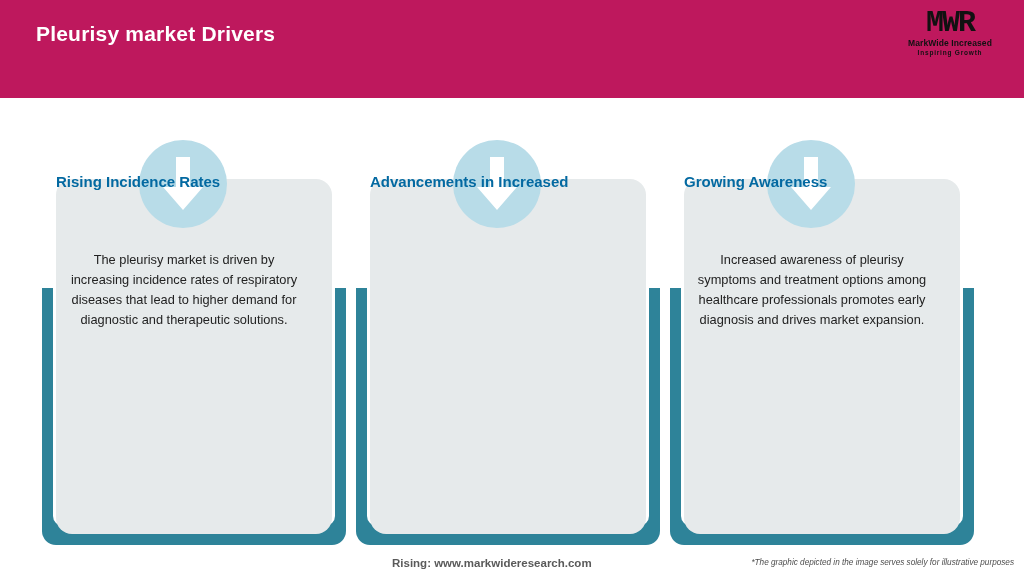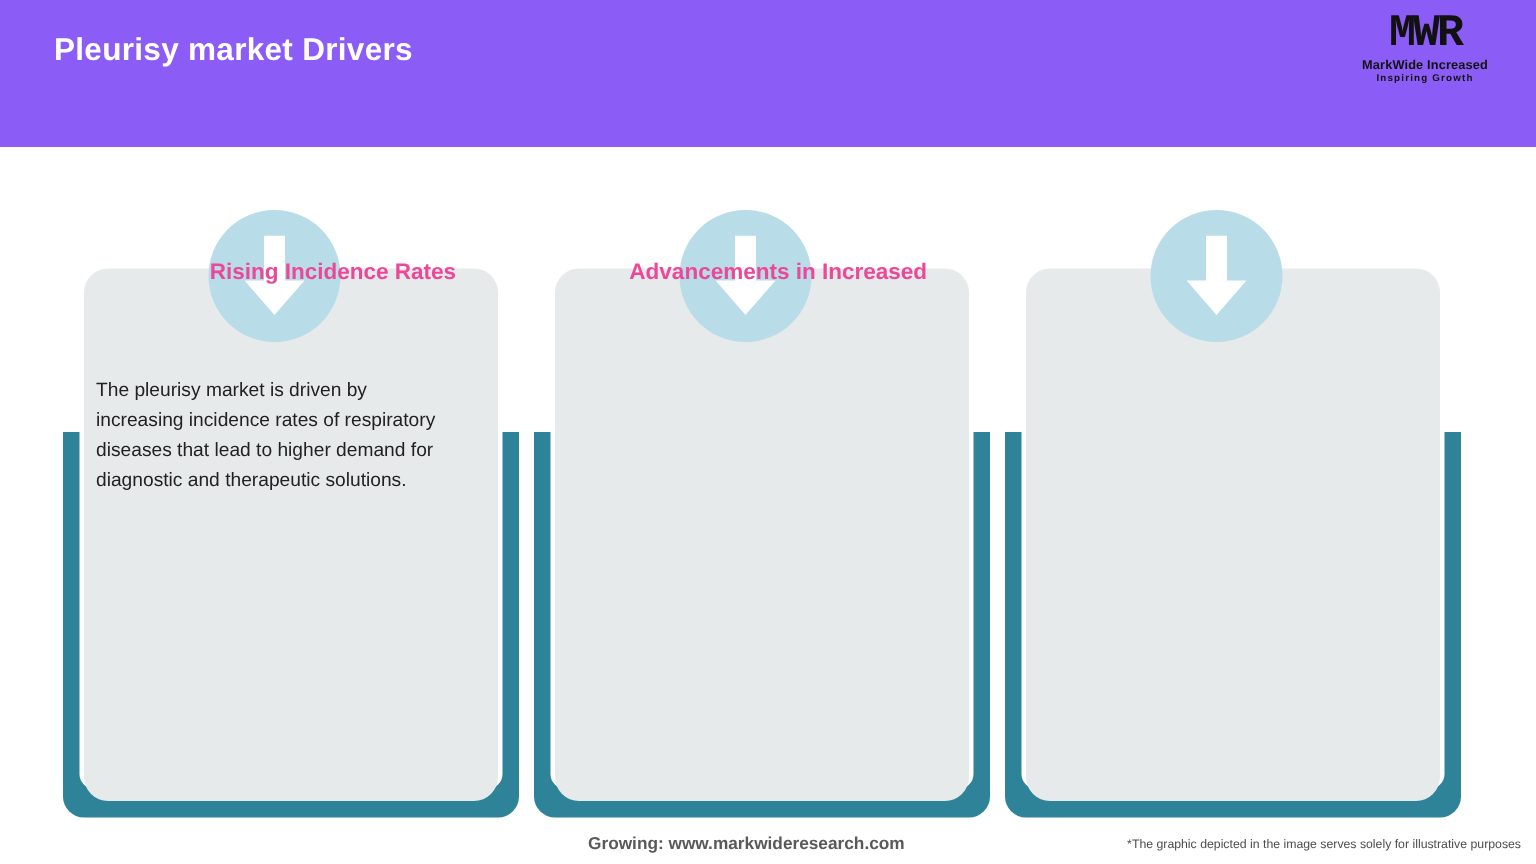--- a/index.html
+++ b/index.html
@@ -15,21 +15,21 @@
     position: relative;
   }
 
   
   .header {
     position: absolute;
     left: 0;
     top: 0;
     width: 1024px;
     height: 98px;
-    background: #8b5cf6;
+    background: #be185d;
   }
   .header-title {
     position: absolute;
     left: 36px;
     top: 22px;
     font-size: 21px;
     font-weight: bold;
     color: #ffffff;
     letter-spacing: 0.2px;
   }
@@ -114,32 +114,32 @@
     height: 355px;
     background: #e6eaeb;
     border-radius: 16px;
   }
 
   .panel-heading {
     position: absolute;
     left: 14px;
     top: 74px;
     width: 248px;
-    text-align: right;
+    text-align: left;
     font-size: 15px;
     font-weight: bold;
-    color: #ec4899;
+    color: #0369a1;
     line-height: 20px;
   }
   .panel-body {
     position: absolute;
     left: 22px;
     top: 152px;
     width: 240px;
-    text-align: left;
+    text-align: center;
     font-size: 12.8px;
     color: #222222;
     line-height: 20px;
   }
 
   
   .badge {
     position: absolute;
     top: 42px;
     left: 97px;
@@ -165,20 +165,21 @@
     line-height: 14px;
   }
   .disclaimer {
     position: absolute;
     right: 10px;
     top: 557px;
     font-size: 8.2px;
     color: #4d4d4d;
     line-height: 12px;
     white-space: nowrap;
+    font-style: italic;
   }
 </style>
 </head>
 <body>
 
 <div class="header">
   <div class="header-title">Pleurisy market Drivers</div>
 
   <div class="logo">
     <span class="logo-mark">MWR</span>
@@ -219,18 +220,20 @@
   <div class="card-group g2">
     <div class="bracket">
       <div class="bracket-inner"></div>
     </div>
     <div class="panel"></div>
     <div class="badge">
       <svg width="40" height="54" viewBox="0 0 40 54" xmlns="http://www.w3.org/2000/svg">
         <path d="M13 0 H27 V30 H40 L20 53 L0 30 H13 Z" fill="#ffffff"></path>
       </svg>
     </div>
+    <div class="panel-heading">Growing Awareness</div>
+    <div class="panel-body">Increased awareness of pleurisy symptoms and treatment options among healthcare professionals promotes early diagnosis and drives market expansion.</div>
   </div>
 
 </div>
 
-<div class="source">Growing: www.markwideresearch.com</div>
+<div class="source">Rising: www.markwideresearch.com</div>
 <div class="disclaimer">*The graphic depicted in the image serves solely for illustrative purposes</div>
 
 </body></html>

